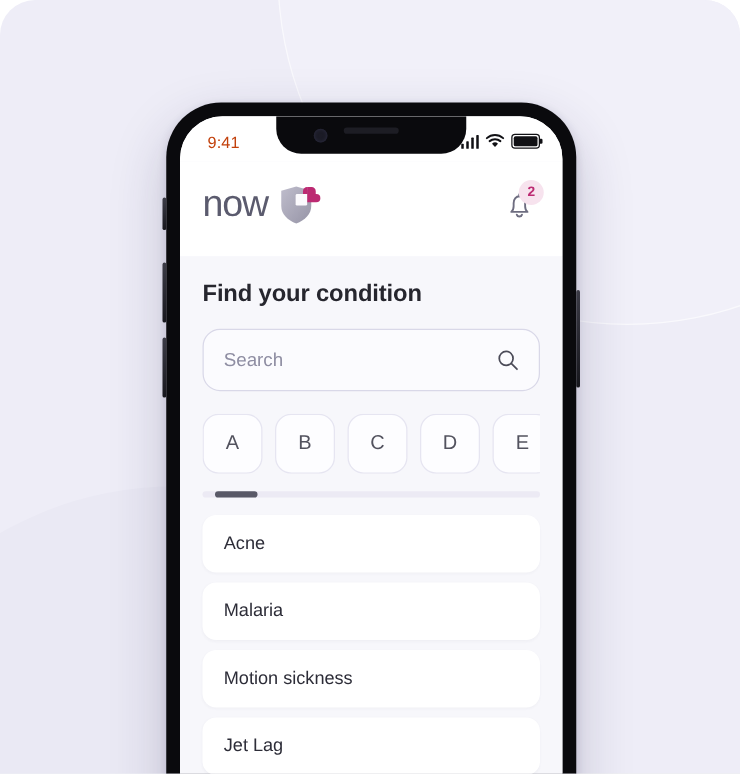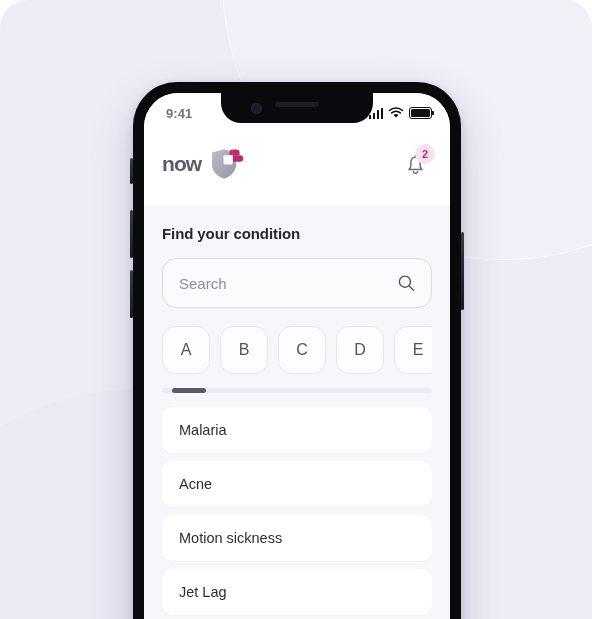--- a/index.html
+++ b/index.html
@@ -124,22 +124,22 @@
     height: 36px;
     display: flex;
     align-items: center;
     justify-content: space-between;
     padding: 0 18px 0 22px;
     background: #ffffff;
     z-index: 15;
   }
   .sb-time {
     font-size: 13px;
-    font-weight: 700;
-    color: #737373;
+    font-weight: 400;
+    color: #c2410c;
     letter-spacing: .1px;
     padding-top: 4px;
   }
   .sb-right {
     display: flex;
     align-items: center;
     gap: 5px;
     padding-top: 4px;
   }
   .sig { display: flex; align-items: flex-end; gap: 1.5px; height: 11px; }
@@ -168,22 +168,22 @@
   
   .app-header {
     background: #ffffff;
     padding: 16px 18px 22px 18px;
     display: flex;
     align-items: center;
     justify-content: space-between;
   }
   .brand { display: flex; align-items: center; gap: 2px; }
   .brand-word {
-    font-size: 21px;
-    font-weight: 700;
+    font-size: 30px;
+    font-weight: 400;
     letter-spacing: -.9px;
   }
   .brand-now { color: #5b5b6e; }
   .brand-patient { color: #c9c8d8; }
 
   .brand-mark {
     position: relative;
     width: 38px; height: 38px;
     margin-left: 5px;
   }
@@ -206,21 +206,21 @@
 
   
   .app-body {
     background: #f7f7fb;
     padding: 20px 18px 0 18px;
     height: calc(100% - 36px - 76px);
     overflow: hidden;
   }
 
   .section-title {
-    font-size: 15px;
+    font-size: 19px;
     font-weight: 700;
     color: #26262e;
     margin-bottom: 16px;
     letter-spacing: -.1px;
   }
 
   .search-box {
     display: flex;
     align-items: center;
     justify-content: space-between;
@@ -382,22 +382,22 @@
           <div class="letter">D</div>
           <div class="letter">E</div>
 
         </div>
 
         <div class="scroll-track">
           <div class="scroll-thumb"></div>
         </div>
 
         <div class="cond-list">
+          <div class="cond-item">Acne</div>
           <div class="cond-item">Malaria</div>
-          <div class="cond-item">Acne</div>
           <div class="cond-item">Motion sickness</div>
           <div class="cond-item">Jet Lag</div>
         </div>
 
       </div>
     </div>
   </div>
 </div>
 
 </body></html>

